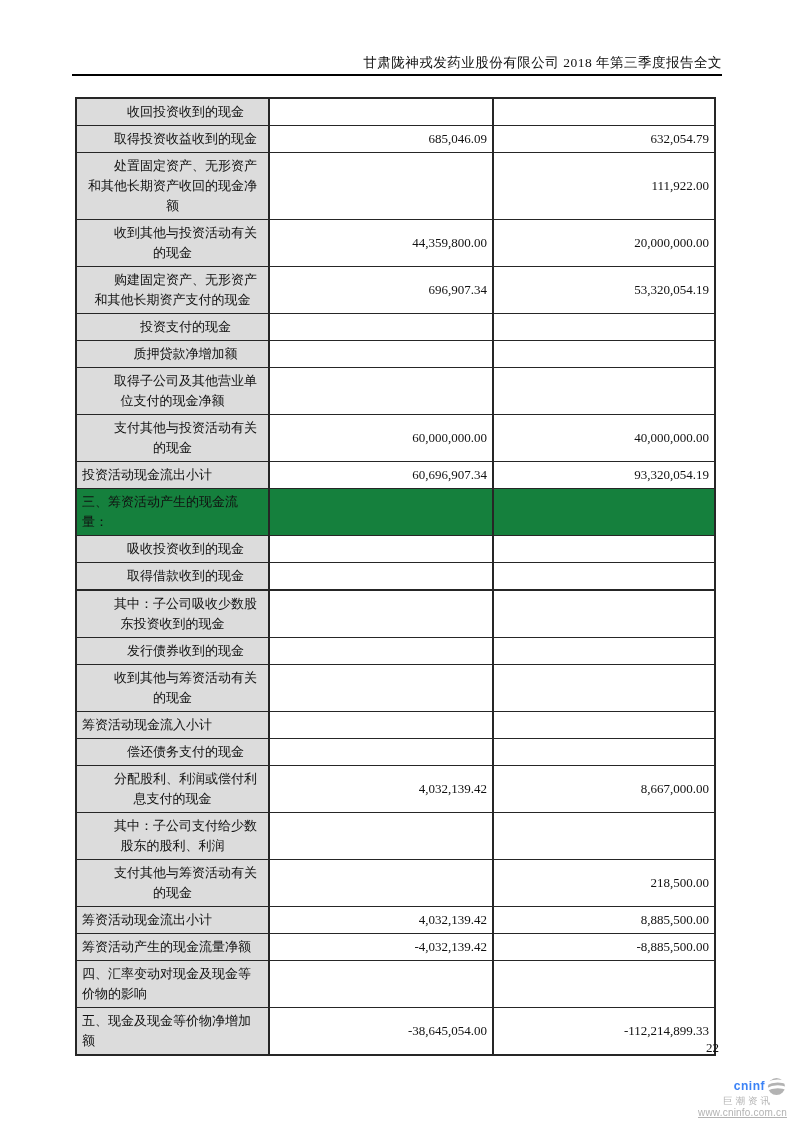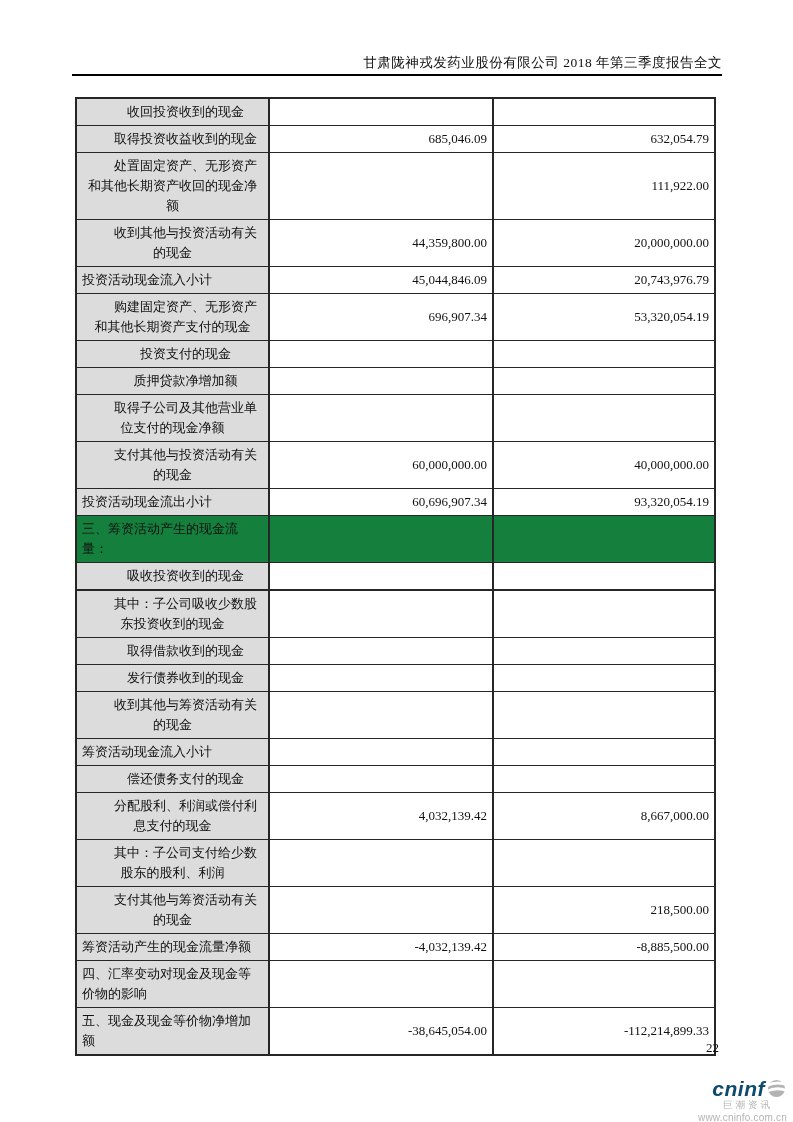--- a/index.html
+++ b/index.html
@@ -97,25 +97,24 @@
     line-height: 1.1;
     user-select: none;
   }
   .cninfo .brand-row {
     display: flex;
     align-items: center;
     justify-content: flex-end;
     gap: 1px;
   }
   .cninfo .brand {
-    font-size: 21px;
+    font-size: 12px;
     font-weight: bold;
     letter-spacing: 0.5px;
-    color: #0c4a6e;
-    font-style: italic;
+    color: #3b82f6;
   }
   .cninfo .cn-label {
     font-size: 9.5px;
     letter-spacing: 3px;
     margin-top: 0px;
     margin-right: 14px;
   }
   .cninfo .url {
     font-size: 10px;
     letter-spacing: 0.2px;
@@ -156,25 +155,20 @@
         <td class="label indent">处置固定资产、无形资产和其他长期资产收回的现金净额</td>
         <td class="num"></td>
         <td class="num">111,922.00</td>
       </tr>
       <tr>
         <td class="label indent">收到其他与投资活动有关的现金</td>
         <td class="num">44,359,800.00</td>
         <td class="num">20,000,000.00</td>
       </tr>
       <tr>
-        <td class="label">投资活动现金流入小计</td>
-        <td class="num">45,044,846.09</td>
-        <td class="num">20,743,976.79</td>
-      </tr>
-      <tr>
         <td class="label indent">购建固定资产、无形资产和其他长期资产支付的现金</td>
         <td class="num">696,907.34</td>
         <td class="num">53,320,054.19</td>
       </tr>
       <tr>
         <td class="label indent">投资支付的现金</td>
         <td class="num"></td>
         <td class="num"></td>
       </tr>
       <tr>
@@ -201,26 +195,26 @@
         <td class="label">三、筹资活动产生的现金流量：</td>
         <td class="num"></td>
         <td class="num"></td>
       </tr>
       <tr>
         <td class="label indent">吸收投资收到的现金</td>
         <td class="num"></td>
         <td class="num"></td>
       </tr>
       <tr>
+        <td class="label indent">取得借款收到的现金</td>
+        <td class="num"></td>
+        <td class="num"></td>
+      </tr>
+      <tr>
         <td class="label indent">其中：子公司吸收少数股东投资收到的现金</td>
-        <td class="num"></td>
-        <td class="num"></td>
-      </tr>
-      <tr>
-        <td class="label indent">取得借款收到的现金</td>
         <td class="num"></td>
         <td class="num"></td>
       </tr>
       <tr>
         <td class="label indent">发行债券收到的现金</td>
         <td class="num"></td>
         <td class="num"></td>
       </tr>
       <tr>
         <td class="label indent">收到其他与筹资活动有关的现金</td>
@@ -244,20 +238,25 @@
       </tr>
       <tr>
         <td class="label indent">其中：子公司支付给少数股东的股利、利润</td>
         <td class="num"></td>
         <td class="num"></td>
       </tr>
       <tr>
         <td class="label indent">支付其他与筹资活动有关的现金</td>
         <td class="num"></td>
         <td class="num">218,500.00</td>
+      </tr>
+      <tr>
+        <td class="label">筹资活动现金流出小计</td>
+        <td class="num">4,032,139.42</td>
+        <td class="num">8,885,500.00</td>
       </tr>
       <tr>
         <td class="label">筹资活动产生的现金流量净额</td>
         <td class="num">-4,032,139.42</td>
         <td class="num">-8,885,500.00</td>
       </tr>
       <tr>
         <td class="label">四、汇率变动对现金及现金等价物的影响</td>
         <td class="num"></td>
         <td class="num"></td>

